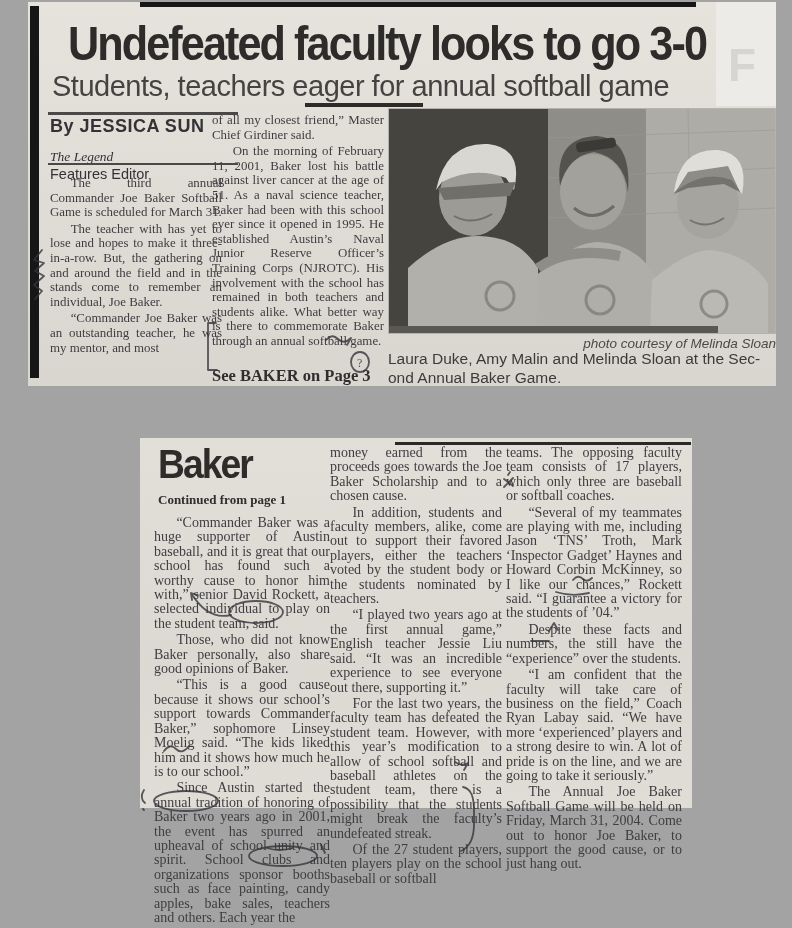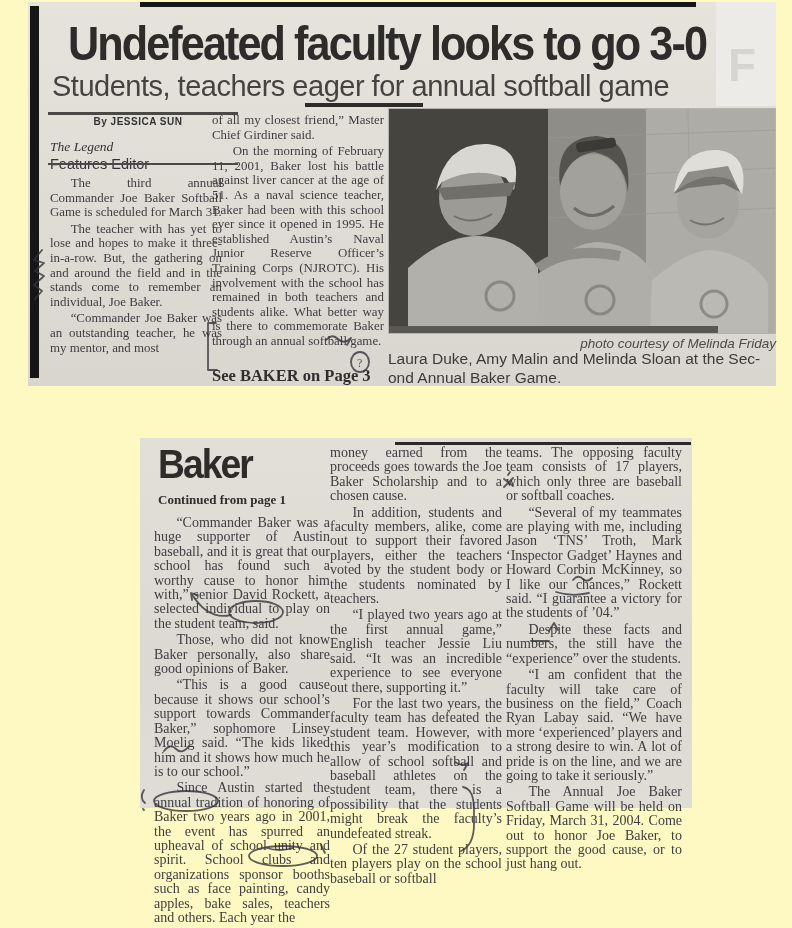--- a/index.html
+++ b/index.html
@@ -1,31 +1,31 @@
 <!DOCTYPE html>
 <html><head>
 <meta charset="utf-8">
 <style>
   html,body{margin:0;padding:0;background:#ffffff;}
-  #page{position:relative;width:792px;height:928px;background:#fef9c3;overflow:hidden;
+  #page{position:relative;width:792px;height:928px;background:#a3a3a3;overflow:hidden;
         font-family:"Liberation Serif",serif;}
   .clip{position:absolute;}
   #clip-top{left:28px;top:2px;width:748px;height:384px;
             background:linear-gradient(180deg,#e6e3dd 0%,#dfdcd6 55%,#d9d6d0 100%);}
   #clip-bottom{left:140px;top:438px;width:552px;height:370px;
             background:linear-gradient(180deg,#e2dfd9 0%,#dcd9d3 60%,#e0ddd7 100%);}
   .bar{position:absolute;background:#161616;}
   .rule{position:absolute;background:#4a4947;}
   .headline{position:absolute;font-family:"Liberation Sans",sans-serif;font-weight:bold;
             color:#2d2c2a;letter-spacing:-2px;white-space:nowrap;transform-origin:left top;}
   #headline-main{left:40px;top:14px;font-size:45px;transform:scaleX(.96) scaleY(1.08);}
   #subheadline{position:absolute;left:24px;top:68px;font-family:"Liberation Sans",sans-serif;
             font-size:29px;color:#444341;letter-spacing:-.5px;white-space:nowrap;}
   #byline{position:absolute;left:22px;top:114px;width:176px;color:#333236;}
-  #byline .by{font-family:"Liberation Sans",sans-serif;font-weight:bold;font-size:10px;letter-spacing:.5px;text-align:center;}
+  #byline .by{font-family:"Liberation Sans",sans-serif;font-weight:bold;font-size:18px;letter-spacing:.5px;}
   #byline .pub{font-style:italic;font-size:13.5px;margin-top:12px;}
   #byline .role{font-family:"Liberation Sans",sans-serif;font-size:14.5px;margin-top:1px;}
   .col{position:absolute;text-align:justify;color:#3e3d40;}
   .col p{margin:0 0 2px 0;text-indent:1.6em;}
   .col.noindent p:first-child{text-indent:0;}
   #col1-top,#col2-top{width:172px;font-size:12.9px;line-height:14.6px;}
   #col1-top{left:22px;top:174px;}
   #col2-top{left:184px;top:111px;}
   #see-baker{position:absolute;left:184px;top:364px;font-weight:bold;font-size:16.5px;color:#2f2e2c;}
   #photo{position:absolute;left:360px;top:106px;width:388px;height:226px;}
@@ -121,21 +121,21 @@
           <path d="M286,84 Q292,40 330,42 Q362,46 354,86 L344,72 Q318,62 292,80 Z" fill="#e0ded8"></path>
           <path d="M286,86 L300,64 L340,58 L352,84 L336,76 L300,80 Z" fill="#4a4843" opacity=".55"></path>
           <path d="M302,112 Q318,122 336,110" stroke="#767era" stroke-width="2" fill="none"></path>
           <path d="M302,112 Q318,122 336,110" stroke="#75736e" stroke-width="2" fill="none"></path>
           <circle cx="326" cy="196" r="13" fill="none" stroke="#8d8b85" stroke-width="3"></circle>
         </g>
         <rect x="0" y="218" width="330" height="8" fill="#5a5853"></rect>
         <rect x="0" y="0" width="388" height="226" fill="none" stroke="#b5b3ad" stroke-width="2"></rect>
       </svg>
     </div>
-    <div id="photo-credit">photo courtesy of Melinda Friday</div>
+    <div id="photo-credit">photo courtesy of Melinda Sloan</div>
     <div id="photo-caption" class="col noindent">
         <p>Laura Duke, Amy Malin and Melinda Sloan at the Sec-</p>
         <p>ond Annual Baker Game.</p>
       </div>
   </div>
 
   <div id="clip-bottom" class="clip">
     <div class="bar" style="left:255px;top:4px;width:296px;height:3px;background:#2a2927;"></div>
     <div id="headline-baker" class="headline">Baker</div>
     <div id="continued">Continued from page 1</div>

